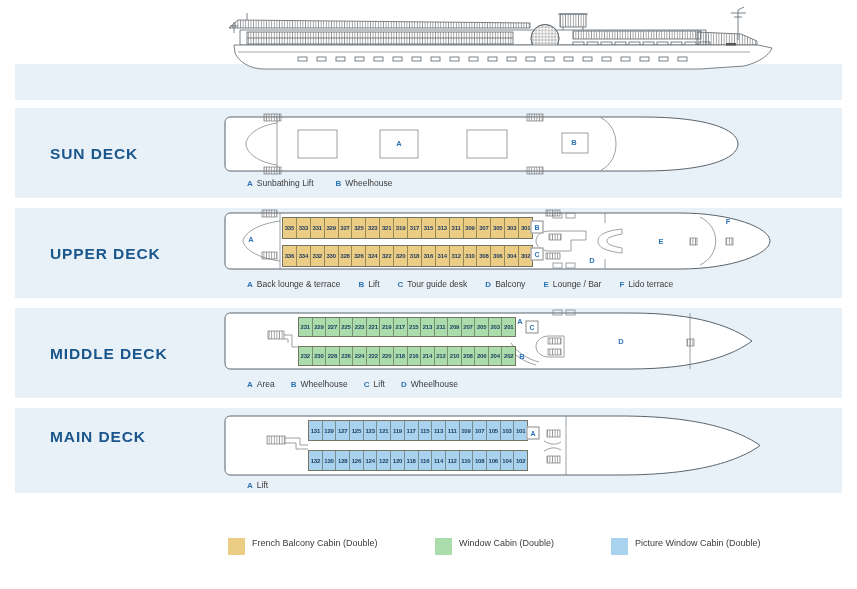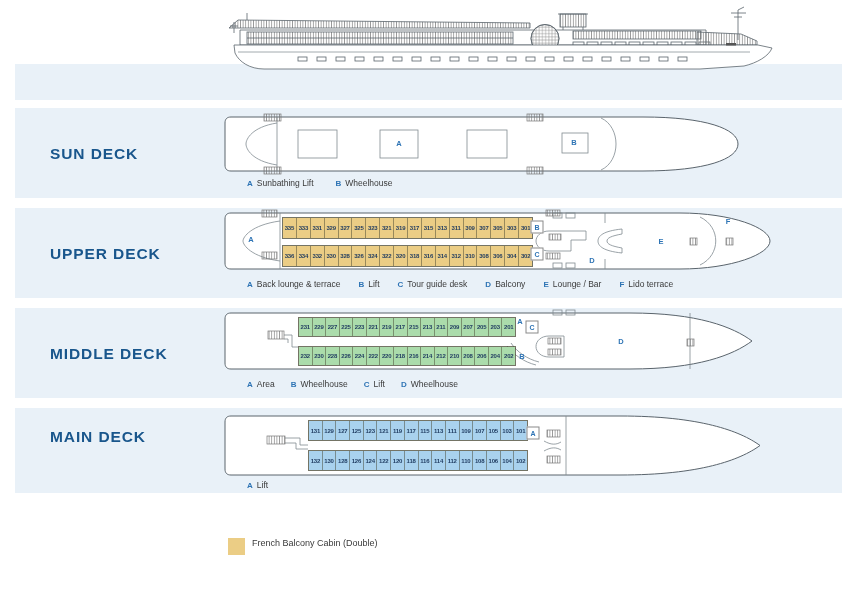--- a/index.html
+++ b/index.html
@@ -384,14 +384,22 @@
       <span class="lg-item">
         <span class="lg-key">A</span>
         <span class="lg-label">Lift</span>
       </span>
     </div>
 
   <div class="type-legend-item" style="left:228px">
     <div class="swatch" style="background: rgb(235, 205, 133);"></div>
     <span class="type-label">French Balcony Cabin (Double)</span>
   </div>
+  <div class="type-legend-item" style="left:435px">
+    <div class="swatch" style="background: rgb(171, 220, 171);"></div>
+    <span class="type-label">Window Cabin (Double)</span>
+  </div>
+  <div class="type-legend-item" style="left:611px">
+    <div class="swatch" style="background: rgb(169, 210, 238);"></div>
+    <span class="type-label">Picture Window Cabin (Double)</span>
+  </div>
 
 </div>
 
 </body></html>

